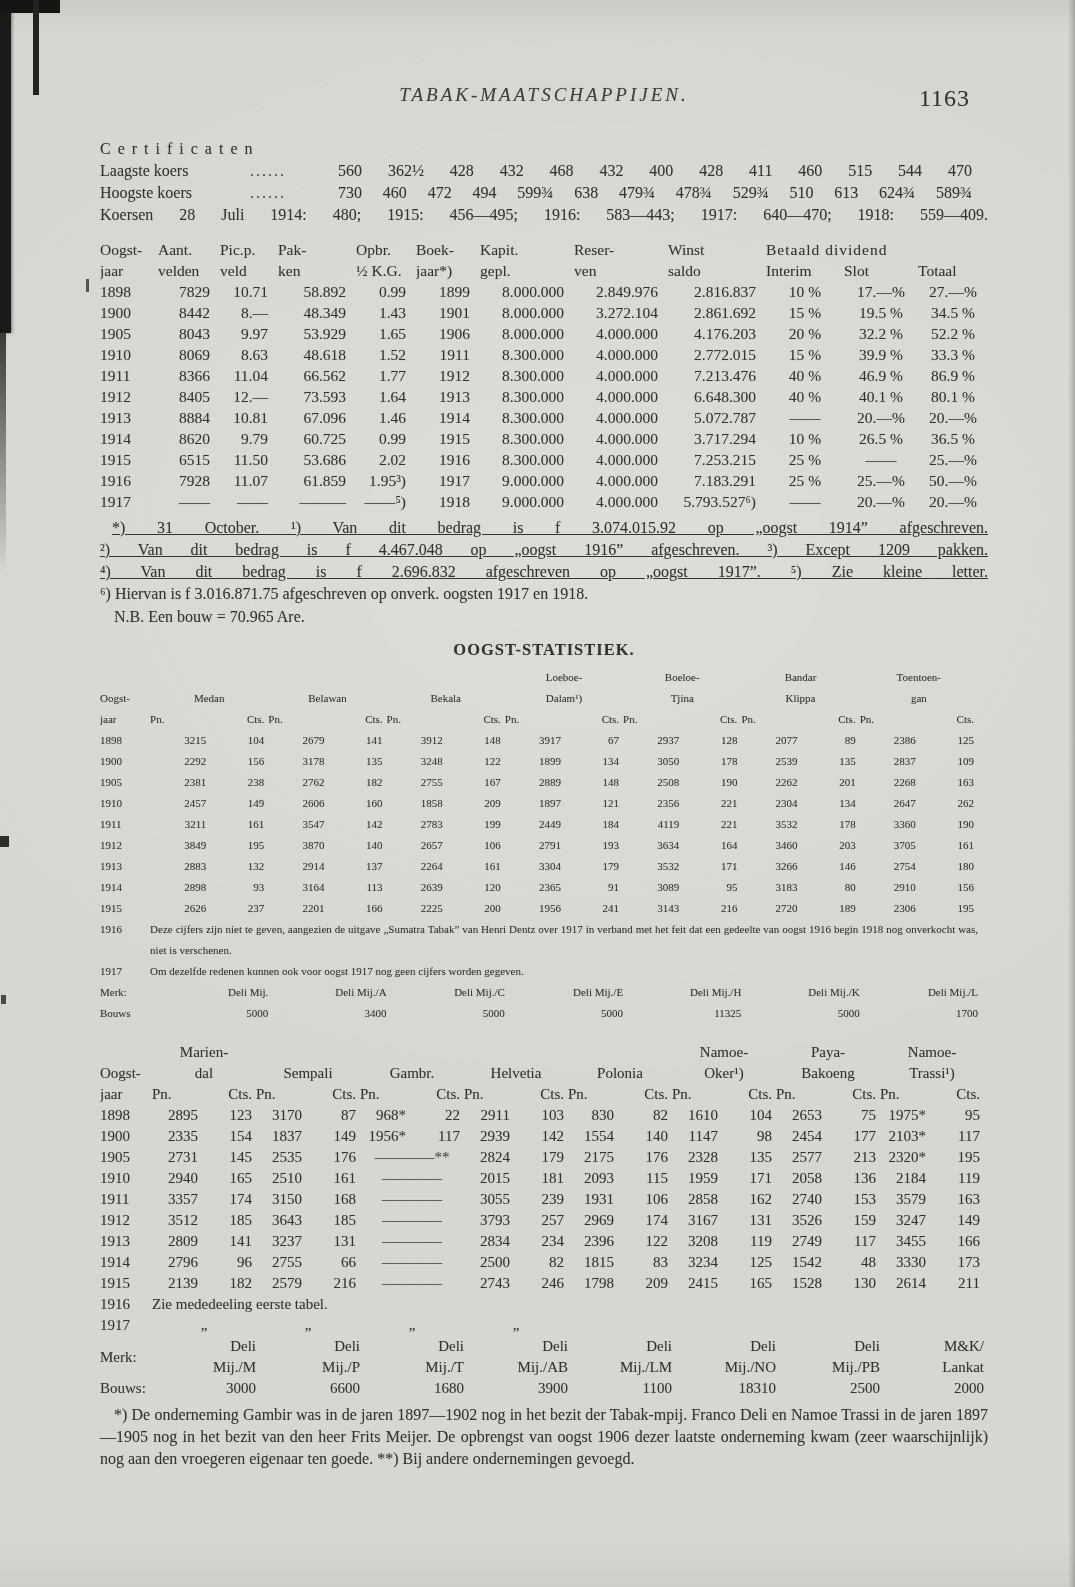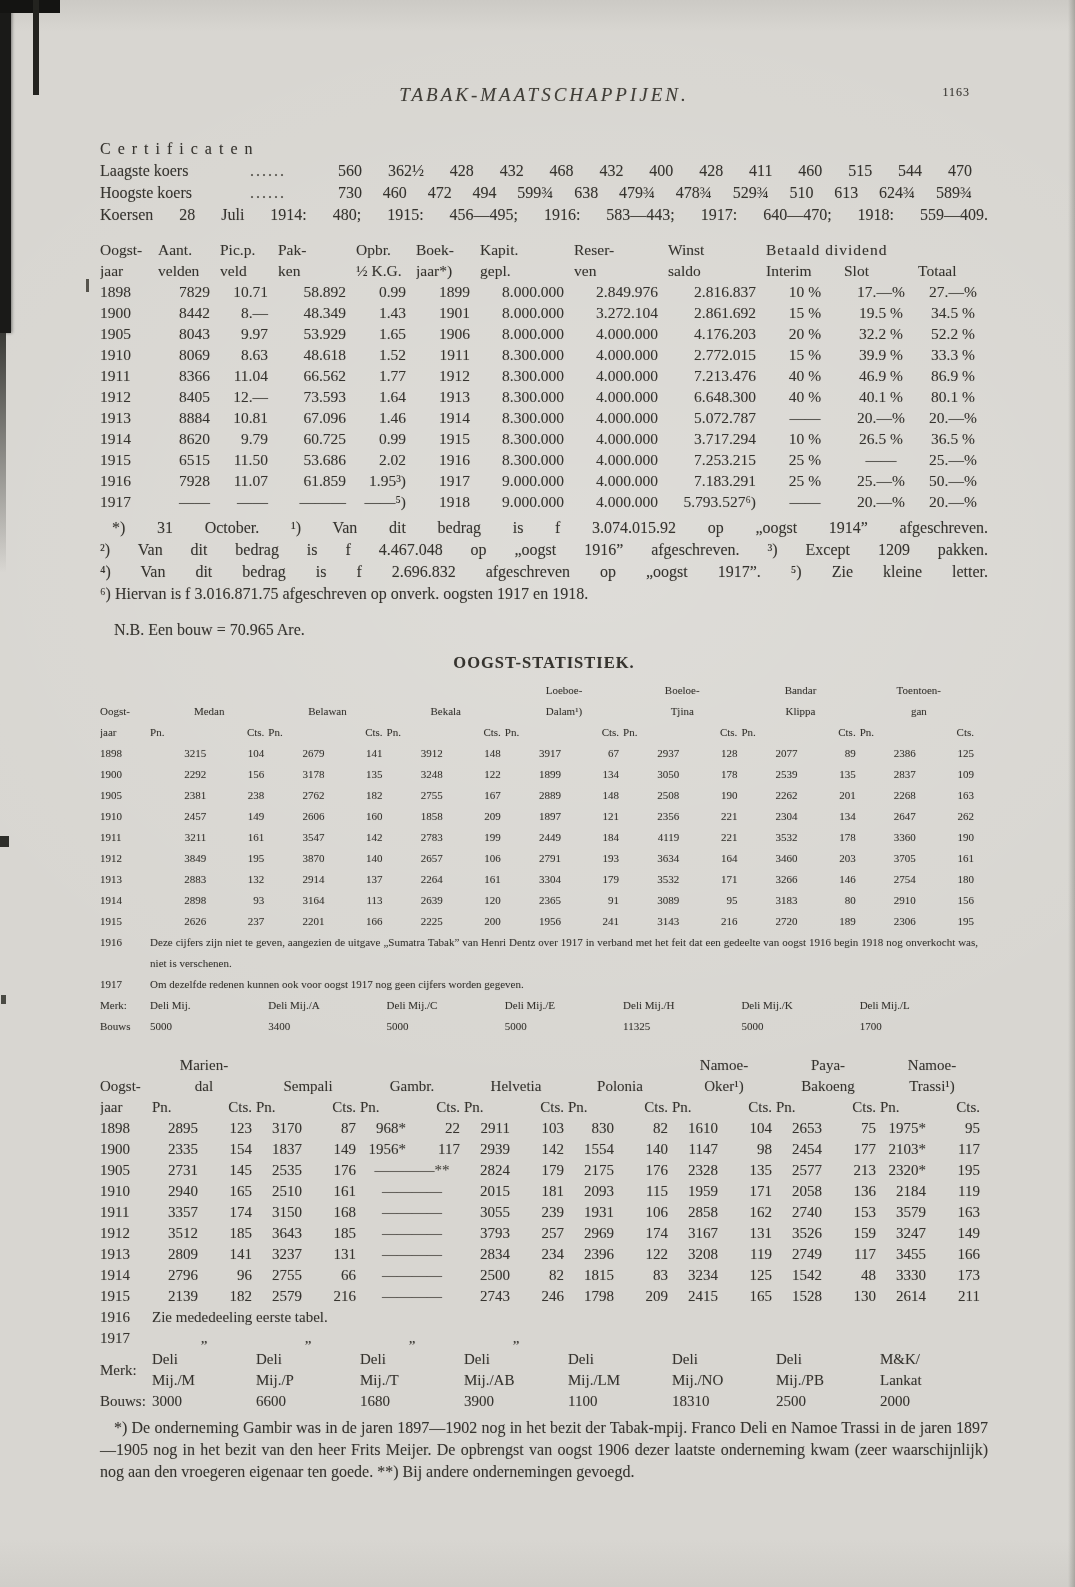--- a/index.html
+++ b/index.html
@@ -20,21 +20,21 @@
   .art-left-fade{left:0;top:333px;width:6px;height:240px;background:linear-gradient(#3a3a36,rgba(90,88,82,0));}
   .art-mark-1{left:0;top:836px;width:9px;height:11px;background:#2e2e2a;}
   .art-mark-2{left:1px;top:995px;width:5px;height:9px;background:#4a4a44;}
   .art-mark-3{left:86px;top:279px;width:3px;height:13px;background:#55534c;}
   .art-right-shade{right:0;top:0;width:7px;height:100%;background:linear-gradient(to left,rgba(105,103,96,.40),rgba(105,103,96,0));}
 
   .content{position:absolute;left:100px;top:84px;width:888px;}
 
   .title-row{position:relative;height:26px;text-align:center;}
   .title{font-style:italic;font-size:19px;letter-spacing:3px;color:#403e38;}
-  .page-num{position:absolute;right:18px;top:1px;font-size:12px;letter-spacing:1px;}
+  .page-num{position:absolute;right:18px;top:1px;font-size:24px;letter-spacing:1px;}
 
   .cert-heading{margin-top:28px;letter-spacing:7px;line-height:22px;}
   .koers-line{display:flex;line-height:22px;}
   .k-label{width:150px;}
   .k-dots{width:88px;letter-spacing:2px;color:#53514a;}
   .k-vals{flex:1;display:flex;justify-content:space-between;padding-right:16px;}
   .koersen{line-height:22px;text-align:justify;text-align-last:justify;}
 
   table{border-collapse:collapse;table-layout:fixed;}
   th,td{font-weight:normal;padding:0;line-height:21px;white-space:nowrap;overflow:hidden;}
@@ -42,41 +42,41 @@
   .t1{width:888px;margin-top:13px;font-size:15.5px;}
   .t1 th{text-align:left;}
   .t1 th:first-child{text-align:left;}
   .t1 td{text-align:right;padding-right:10px;}
   .t1 td:first-child{text-align:left;padding-right:0;}
   .t1 td:nth-child(n+10){text-align:center;padding-right:0;}
   .t1 th.group{letter-spacing:1px;}
 
   .footnotes{margin-top:5px;}
   .fn{line-height:22px;}
-  .fn-j{text-align:justify;text-align-last:justify;}
+  .fn-j{text-align:justify;text-align-last:justify;text-decoration:underline;}
   .fn-first{text-indent:12px;}
-  .nb{margin-top:14px;text-indent:14px;line-height:22px;}
+  .nb{margin-top:1px;text-indent:14px;line-height:22px;}
   .vorige{margin-top:10px;text-align:center;line-height:22px;}
   .stat-title{margin-top:11px;text-align:center;font-weight:bold;letter-spacing:1px;font-size:16.5px;line-height:22px;}
 
   .t2{width:878px;margin-top:6px;font-size:11px;}
   .t3{width:884px;margin-top:18px;font-size:15px;}
   .t2 th,.t3 th{text-align:center;}
   th.jaar{text-align:left;}
   th.pn{text-align:left;padding-right:14px;}
   th.cts{text-align:right;padding-right:4px;}
   td.year{text-align:left;}
   td.top{vertical-align:top;}
   td.pn{text-align:right;padding-right:14px;}
   td.cts{text-align:right;padding-right:4px;}
   td.dash{text-align:center;color:#45433d;}
   td.note{text-align:justify;white-space:normal;}
   td.ditto{text-align:center;}
-  td.merk{text-align:left;white-space:pre-line;}
-  td.bouws{text-align:left;}
+  td.merk{text-align:right;white-space:pre-line;}
+  td.bouws{text-align:right;}
 
   .final-note{margin-top:5px;text-align:justify;text-indent:14px;line-height:22px;white-space:normal;}
 </style>
 </head>
 <body>
 
 <div class="page">
   <div class="art art-left-bar"></div>
   <div class="art art-top-smudge"></div>
   <div class="art art-corner-line"></div>

